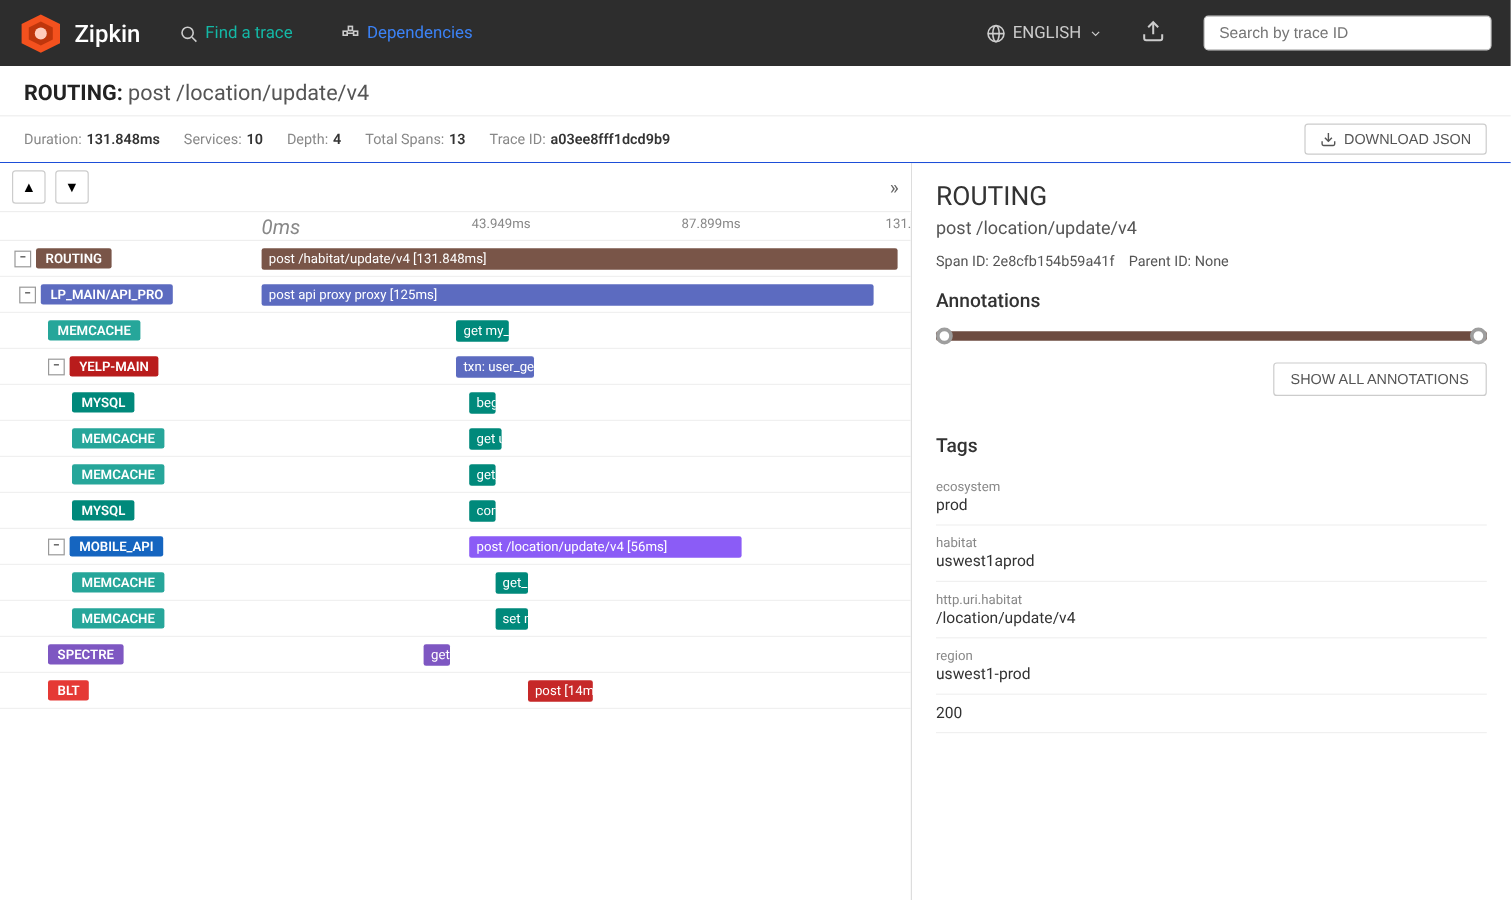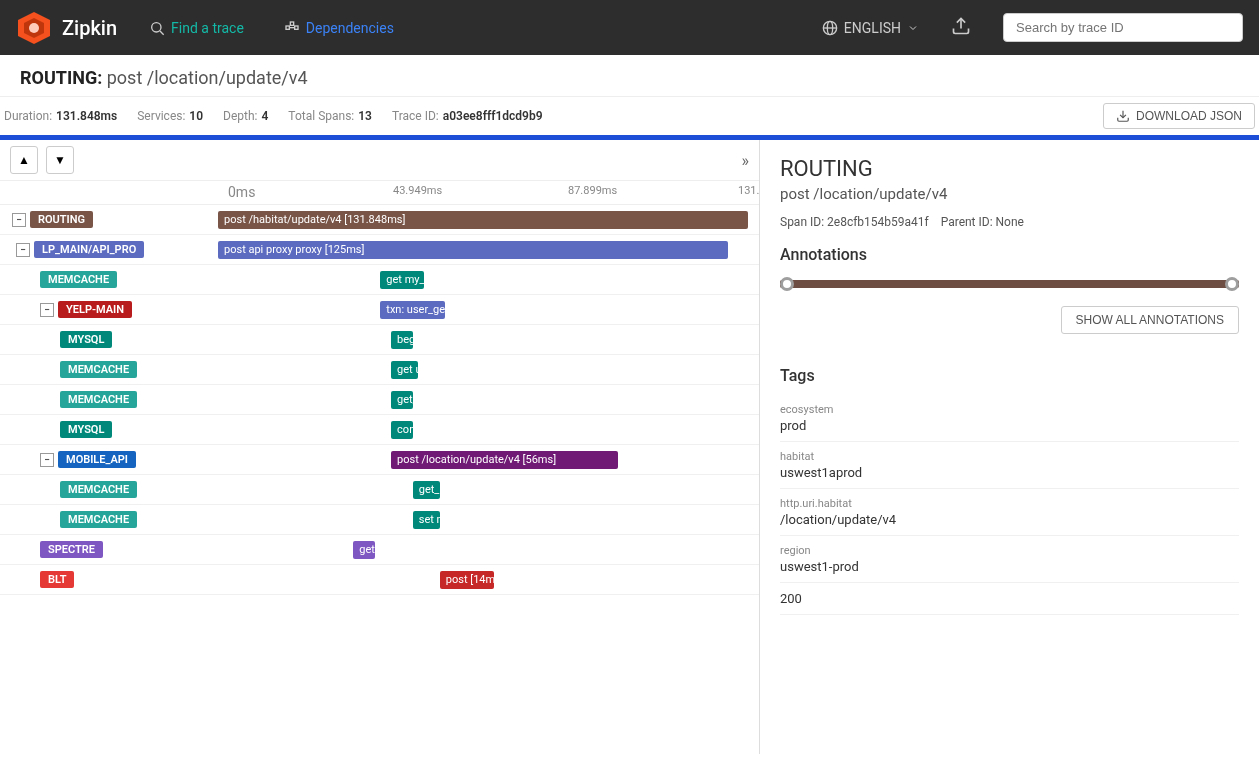--- a/index.html
+++ b/index.html
@@ -81,22 +81,22 @@
     }
     .page-title .route-path {
       font-weight: 400;
       color: #555;
     }
 
     
     .meta-bar {
       display: flex;
       align-items: center;
-      padding: 6px 4px;
-      border-bottom: 5px solid #1d4ed8;
+      padding: 6px 20px;
+      border-bottom: 1px solid #1d4ed8;
       gap: 20px;
       font-size: 12px;
       color: #555;
     }
     .meta-item { display: flex; gap: 4px; }
     .meta-label { color: #888; }
     .meta-value { font-weight: 600; color: #333; }
     .meta-spacer { flex: 1; }
     .download-btn {
       display: flex;
@@ -401,21 +401,21 @@
 
   <div class="trace-panel">
 
     <div class="trace-toolbar">
       <button class="arrow-btn">▲</button>
       <button class="arrow-btn">▼</button>
       <span class="expand-icon">»</span>
     </div>
 
     <div style="display:flex; padding: 3px 0 3px 218px; border-bottom:1px solid #eee; position:relative; height:24px;">
-      <span style="position:absolute; left:228px; font-size:14px; color:#888;">0ms</span>
+      <span style="position:absolute; left:218px; font-size:17px; color:#888;font-style:italic;">0ms</span>
       <span style="position:absolute; left:calc(218px + 175px); font-size:11px; color:#888;">43.949ms</span>
       <span style="position:absolute; left:calc(218px + 350px); font-size:11px; color:#888;">87.899ms</span>
       <span style="position:absolute; left:calc(218px + 520px); font-size:11px; color:#888;">131.848ms</span>
     </div>
 
     <div class="trace-rows">
 
       <div class="trace-row">
         <div class="trace-row-label">
           <div style="width:4px;"></div>
@@ -507,21 +507,21 @@
           </div>
         </div>
       </div>
 
       <div class="trace-row">
         <div class="trace-row-label" style="padding-left:40px;">
           <div class="collapse-btn">−</div>
           <span class="service-badge" style="background:#1565c0;">MOBILE_API</span>
         </div>
         <div class="trace-row-bar">
-          <div class="span-bar" style="background:#701a75; left:32%; width:42%;">
+          <div class="span-bar" style="background:#8b5cf6; left:32%; width:42%;">
             post /location/update/v4 [56ms]
           </div>
         </div>
       </div>
 
       <div class="trace-row">
         <div class="trace-row-label" style="padding-left:60px;">
           <span class="service-badge" style="background:#26a69a;">MEMCACHE</span>
         </div>
         <div class="trace-row-bar">

